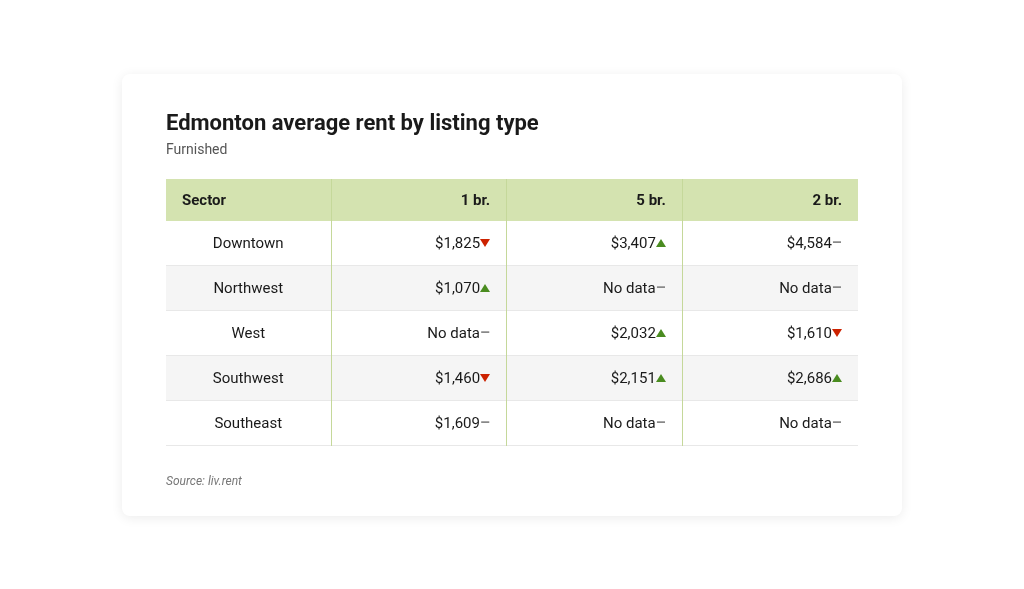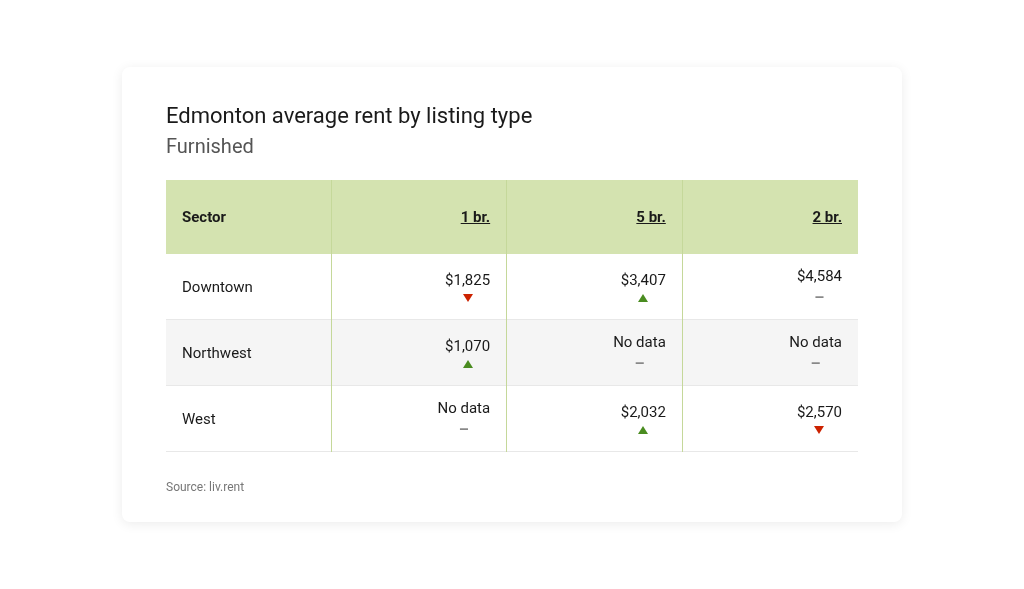--- a/index.html
+++ b/index.html
@@ -18,84 +18,82 @@
       background: #ffffff;
       border-radius: 8px;
       padding: 36px 44px 28px 44px;
       max-width: 780px;
       width: 100%;
       box-shadow: 0 2px 12px rgba(0,0,0,0.08);
     }
 
     .main-title {
       font-size: 22px;
-      font-weight: 400;
+      font-weight: 700;
       color: #1a1a1a;
       margin-bottom: 6px;
     }
 
     .subtitle {
-      font-size: 20px;
+      font-size: 14px;
       color: #555555;
       margin-bottom: 22px;
     }
 
     table {
       width: 100%;
       border-collapse: collapse;
       font-size: 15px;
     }
 
     thead tr {
       background-color: #d4e3b0;
     }
 
     thead th {
-      padding: 28px 16px;
+      padding: 12px 16px;
       text-align: left;
       font-weight: 700;
       color: #1a1a1a;
       font-size: 15px;
     }
 
     thead th.value-col {
       text-align: right;
       min-width: 110px;
-      text-decoration: underline;
     }
 
     tbody tr {
       border-bottom: 1px solid #e8e8e8;
     }
 
     tbody tr:nth-child(even) {
       background-color: #f5f5f5;
     }
 
     tbody tr:nth-child(odd) {
       background-color: #ffffff;
     }
 
     tbody td {
       padding: 13px 16px;
       color: #1a1a1a;
       font-size: 15px;
+      text-align: center;
     }
 
     tbody td.value-cell {
       text-align: right;
       white-space: nowrap;
     }
 
     .cell-content {
       display: inline-flex;
       align-items: center;
       justify-content: flex-start;
-      gap: 5px;
-      flex-direction: column;
     }
 
     .arrow-up {
       color: #4a8c20;
       font-size: 0;
       display: inline-block;
       width: 0;
       height: 0;
       border-left: 5px solid transparent;
       border-right: 5px solid transparent;
@@ -121,20 +119,21 @@
       font-size: 16px;
       font-weight: 600;
       line-height: 1;
       vertical-align: middle;
     }
 
     .source {
       margin-top: 28px;
       font-size: 12px;
       color: #777777;
+      font-style: italic;
     }
 
     .col-divider {
       border-left: 1px solid #c5d89a;
     }
   </style>
 </head>
 <body>
 
 <div class="card">
@@ -185,21 +184,51 @@
           <td>West</td>
           <td class="value-cell col-divider"><span class="cell-content">
               <span>No data</span>
               <span class="dash">–</span>
             </span></td>
           <td class="value-cell col-divider"><span class="cell-content">
               <span>$2,032</span>
               <span class="arrow-up"></span>
             </span></td>
           <td class="value-cell col-divider"><span class="cell-content">
-              <span>$2,570</span>
+              <span>$1,610</span>
               <span class="arrow-down"></span>
+            </span></td>
+        </tr>
+        <tr>
+          <td>Southwest</td>
+          <td class="value-cell col-divider"><span class="cell-content">
+              <span>$1,460</span>
+              <span class="arrow-down"></span>
+            </span></td>
+          <td class="value-cell col-divider"><span class="cell-content">
+              <span>$2,151</span>
+              <span class="arrow-up"></span>
+            </span></td>
+          <td class="value-cell col-divider"><span class="cell-content">
+              <span>$2,686</span>
+              <span class="arrow-up"></span>
+            </span></td>
+        </tr>
+        <tr>
+          <td>Southeast</td>
+          <td class="value-cell col-divider"><span class="cell-content">
+              <span>$1,609</span>
+              <span class="dash">–</span>
+            </span></td>
+          <td class="value-cell col-divider"><span class="cell-content">
+              <span>No data</span>
+              <span class="dash">–</span>
+            </span></td>
+          <td class="value-cell col-divider"><span class="cell-content">
+              <span>No data</span>
+              <span class="dash">–</span>
             </span></td>
         </tr>
       </tbody>
   </table>
 
   <div class="source">Source: liv.rent</div>
 </div>
 
 </body></html>

